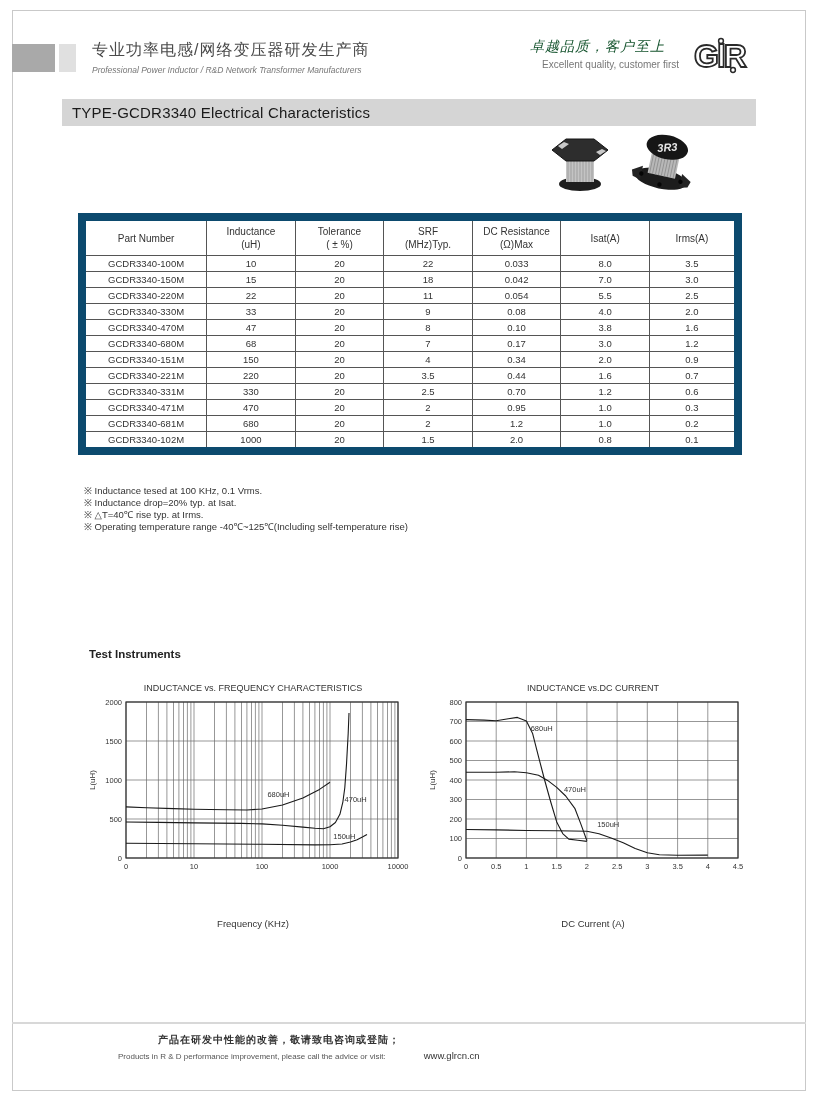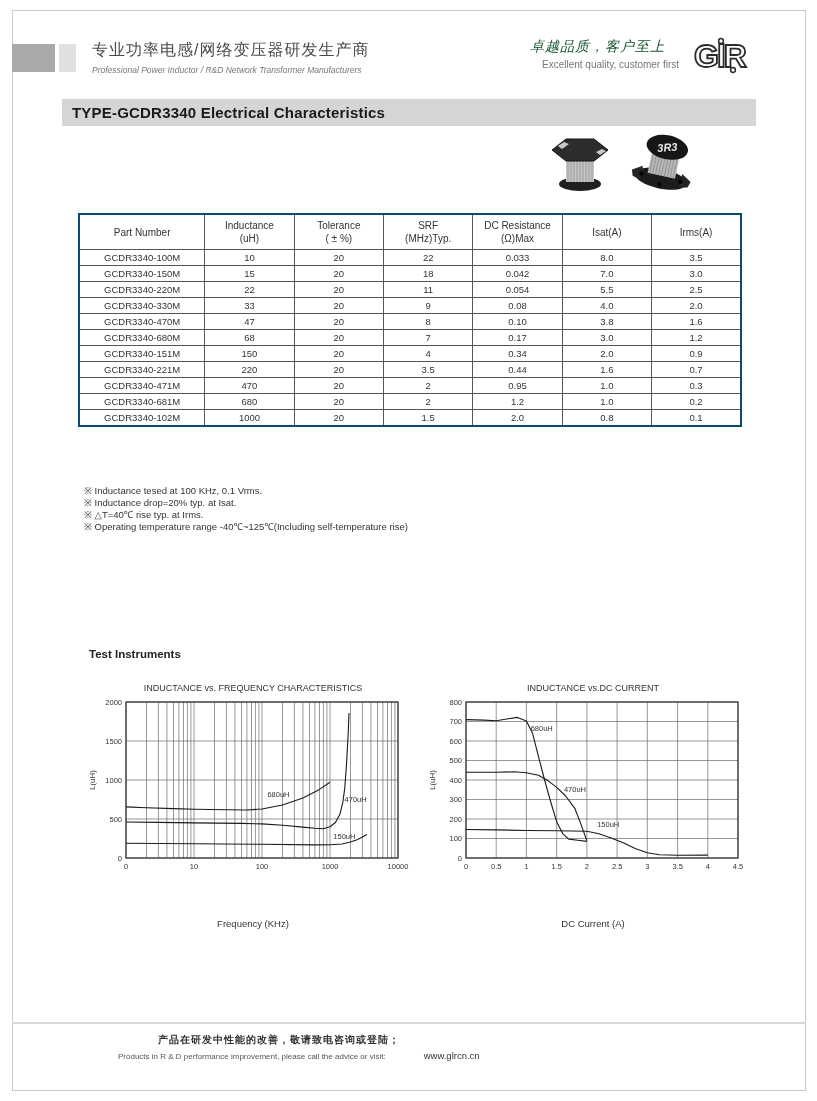--- a/index.html
+++ b/index.html
@@ -14,24 +14,24 @@
   .sq-light{left:59px;top:44px;width:17px;height:28px;background:#e0e0e0;}
   .company{left:92px;top:40px;}
   .company-cn{font-size:16px;color:#4a4a4a;letter-spacing:1px;}
   .company-en{font-size:8.5px;font-style:italic;color:#777;margin-top:4px;}
   .slogan{left:530px;top:38px;}
   .slogan-cn{font-size:14px;font-style:italic;color:#14532d;letter-spacing:1px;}
   .slogan-en{font-size:10px;color:#777;margin-top:3px;margin-left:12px;}
   .logo{left:692px;top:34px;}
   .titlebar{left:62px;top:99px;width:694px;height:27px;background:#d5d5d5;
     line-height:27px;padding-left:10px;box-sizing:border-box;
-    font-size:15px;font-weight:bold;color:#1a1a1a;letter-spacing:0.2px;}
+    font-size:15px;font-weight:normal;color:#1a1a1a;letter-spacing:0.2px;}
   .products{left:546px;top:132px;display:flex;gap:12px;align-items:flex-end;}
   table.spec{left:78px;top:213px;width:664px;position:absolute;border-collapse:collapse;
-    border:2px solid #0c4a6e;table-layout:fixed;}
+    border:8px solid #0c4a6e;table-layout:fixed;}
   table.spec th{border:1px solid #555;font-weight:normal;font-size:10px;line-height:1.3;
     padding:4px 1px;color:#333;}
   table.spec td{border:1px solid #555;font-size:9.5px;padding:2px 1px;text-align:center;color:#333;}
   .notes{left:84px;top:485px;}
   .note-line{font-size:9.5px;line-height:12px;color:#333;}
   .section-heading{left:89px;top:648px;font-size:11.5px;font-weight:600;color:#222;}
   .chart{position:absolute;top:683px;width:338px;}
   .chart.c1{left:84px;}
   .chart.c2{left:424px;}
   .chart-title{text-align:center;font-size:9px;color:#333;height:13px;white-space:nowrap;}
@@ -198,20 +198,29 @@
         <td>0.9</td>
       </tr>
       <tr>
         <td>GCDR3340-221M</td>
         <td>220</td>
         <td>20</td>
         <td>3.5</td>
         <td>0.44</td>
         <td>1.6</td>
         <td>0.7</td>
+      </tr>
+      <tr>
+        <td>GCDR3340-331M</td>
+        <td>330</td>
+        <td>20</td>
+        <td>2.5</td>
+        <td>0.70</td>
+        <td>1.2</td>
+        <td>0.6</td>
       </tr>
       <tr>
         <td>GCDR3340-471M</td>
         <td>470</td>
         <td>20</td>
         <td>2</td>
         <td>0.95</td>
         <td>1.0</td>
         <td>0.3</td>
       </tr>

